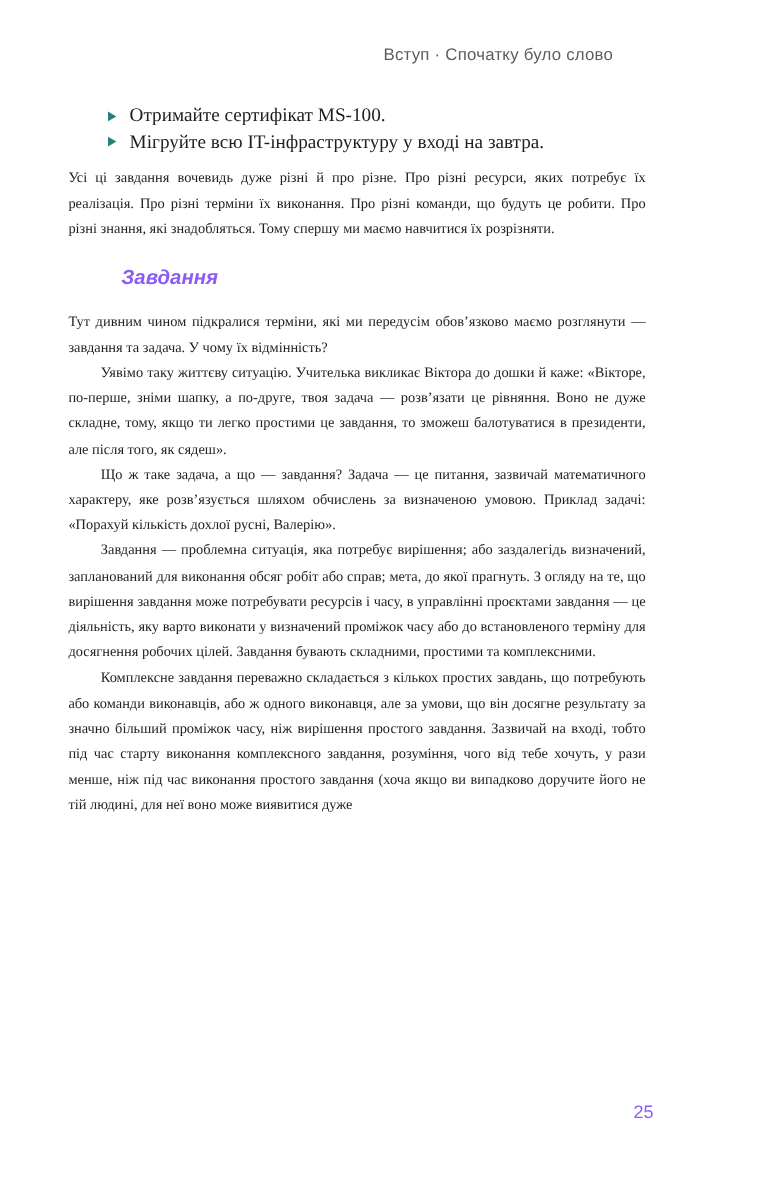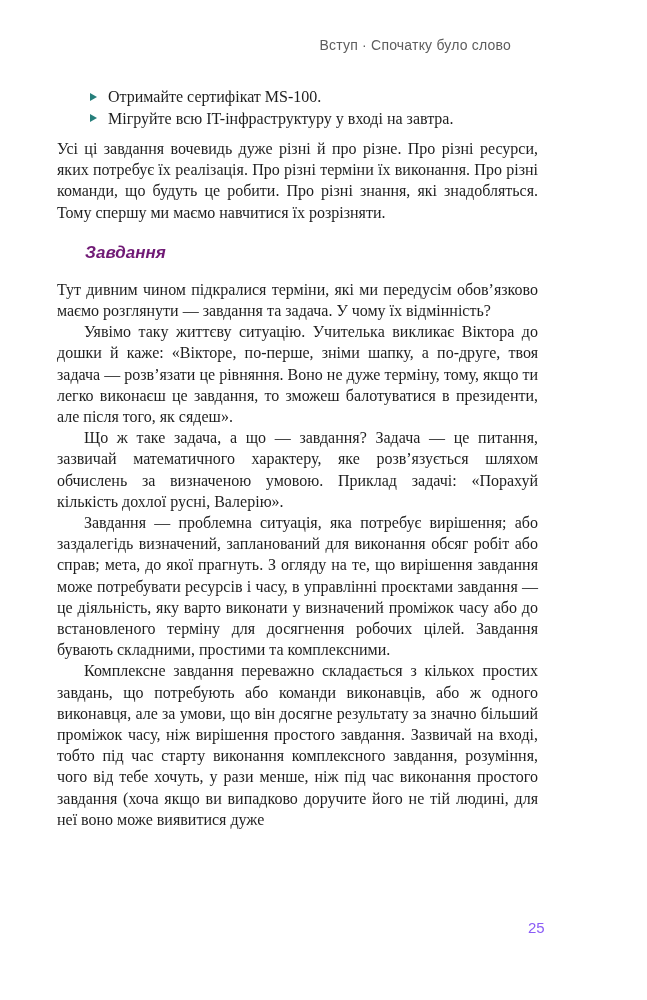--- a/index.html
+++ b/index.html
@@ -44,35 +44,35 @@
     left: 33px;
     top: 6.5px;
     width: 0;
     height: 0;
     border-left: 7px solid #267f7b;
     border-top: 4.5px solid transparent;
     border-bottom: 4.5px solid transparent;
   }
   p.para {
     margin: 0;
-    font-size: 16px;
+    font-size: 12px;
     line-height: 21.2px;
     text-align: justify;
   }
   p.intro {
     margin-top: 9px;
   }
   .section-heading {
-    margin: 19px 0 15px 28px;
+    margin: 19px 0 15px 44px;
     font-family: "Liberation Sans", "DejaVu Sans", sans-serif;
     font-style: italic;
     font-weight: bold;
     font-size: 17px;
     line-height: 22px;
-    color: #701a75;
+    color: #8b5cf6;
   }
   #paragraphs p.para {
     text-indent: 27px;
   }
   #paragraphs p.para:first-child {
     text-indent: 0;
   }
   .page-number {
     position: absolute;
     left: 528px;
@@ -105,21 +105,21 @@
 
 </ul>
 
   <p class="para intro">Усі ці завдання вочевидь дуже різні й про різне. Про різні ресурси, яких потребує їх реалізація. Про різні терміни їх виконання. Про різні команди, що будуть це робити. Про різні знання, які знадобляться. Тому спершу ми маємо навчитися їх розрізняти.</p>
 
   <h2 class="section-heading">Завдання</h2>
 
   <div id="paragraphs">
   <p class="para">Тут дивним чином підкралися терміни, які ми передусім обов’язково маємо розглянути — завдання та задача. У чому їх відмінність?</p>
 
-  <p class="para">Уявімо таку життєву ситуацію. Учителька викликає Віктора до дошки й каже: «Вікторе, по-перше, зніми шапку, а по-друге, твоя задача — розв’язати це рівняння. Воно не дуже терміну, тому, якщо ти легко виконаєш це завдання, то зможеш балотуватися в президенти, але після того, як сядеш».</p>
+  <p class="para">Уявімо таку життєву ситуацію. Учителька викликає Віктора до дошки й каже: «Вікторе, по-перше, зніми шапку, а по-друге, твоя задача — розв’язати це рівняння. Воно не дуже складне, тому, якщо ти легко простими це завдання, то зможеш балотуватися в президенти, але після того, як сядеш».</p>
 
   <p class="para">Що ж таке задача, а що — завдання? Задача — це питання, зазвичай математичного характеру, яке розв’язується шляхом обчислень за визначеною умовою. Приклад задачі: «Порахуй кількість дохлої русні, Валерію».</p>
 
   <p class="para">Завдання — проблемна ситуація, яка потребує вирішення; або заздалегідь визначений, запланований для виконання обсяг робіт або справ; мета, до якої прагнуть. З огляду на те, що вирішення завдання може потребувати ресурсів і часу, в управлінні проєктами завдання — це діяльність, яку варто виконати у визначений проміжок часу або до встановленого терміну для досягнення робочих цілей. Завдання бувають складними, простими та комплексними.</p>
 
 
   <p class="para">Комплексне завдання переважно складається з кількох простих завдань, що потребують або команди виконавців, або ж одного виконавця, але за умови, що він досягне результату за значно більший проміжок часу, ніж вирішення простого завдання. Зазвичай на вході, тобто під час старту виконання комплексного завдання, розуміння, чого від тебе хочуть, у рази менше, ніж під час виконання простого завдання (хоча якщо ви випадково доручите його не тій людині, для неї воно може виявитися дуже</p>
 </div>
 
   <div class="page-number">25</div>

